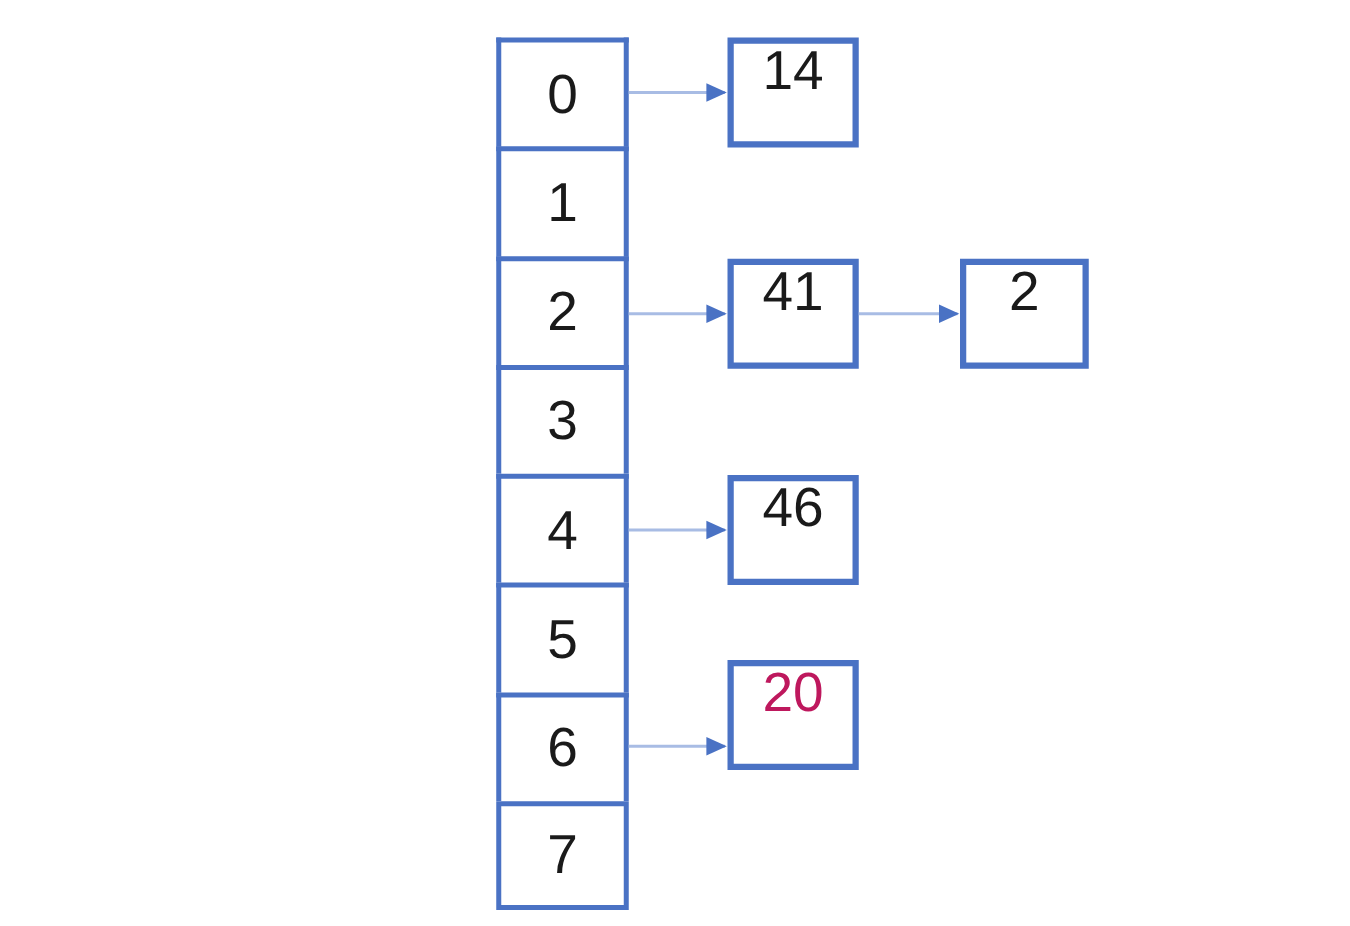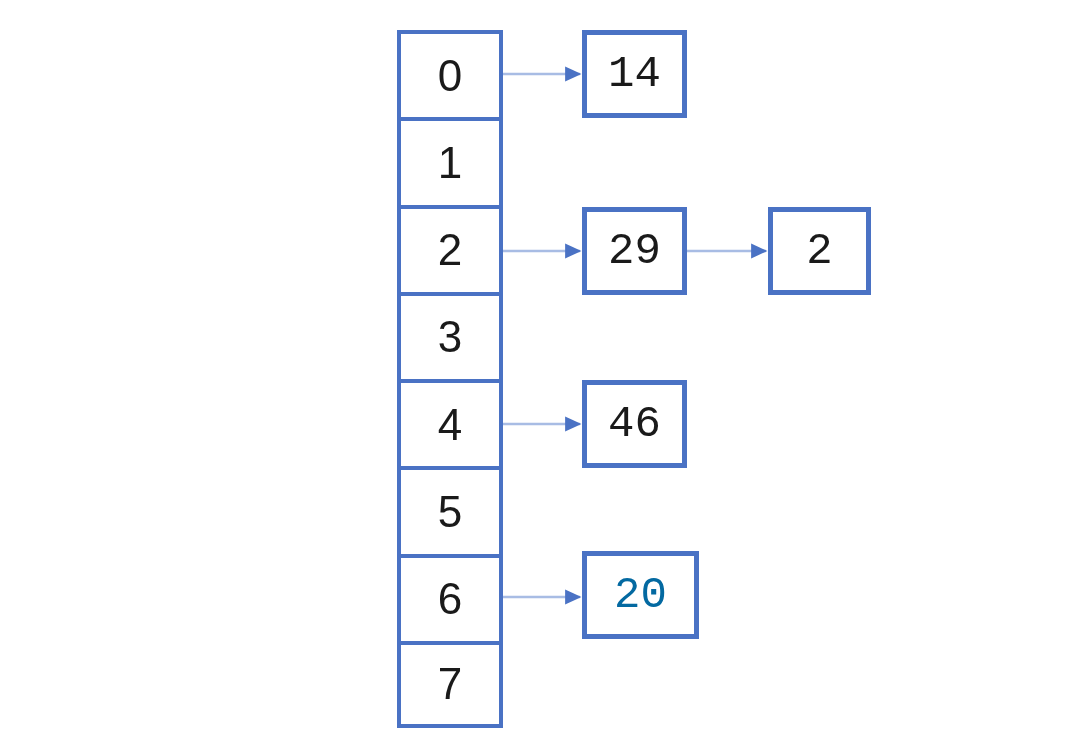--- a/index.html
+++ b/index.html
@@ -53,27 +53,25 @@
     border-bottom-width: 4px;
   }
 
   
   .node-box {
     position: absolute;
     box-sizing: border-box;
     border: 5px solid #4a72c4;
     background: #ffffff;
     display: flex;
-    align-items: center;
     justify-content: center;
     color: #1a1a1a;
     font-size: 44px;
     line-height: 1;
     font-weight: 400;
-    font-family: Liberation Mono, monospace;
   }
 
   
   #arrow-layer {
     position: absolute;
     left: 0;
     top: 0;
     width: 1080px;
     height: 741px;
     pointer-events: none;
@@ -109,31 +107,31 @@
     <div class="bucket-cell" style="border-color: rgb(74, 114, 196); color: rgb(26, 26, 26);">
       <span>7</span>
     </div>
   </div>
 
   <div class="node-box" id="node-0-0" style="left: 582px; top: 30px; width: 105px; height: 88px; border-color: rgb(74, 114, 196); color: rgb(26, 26, 26);">
     <span>14</span>
   </div>
 
   <div class="node-box" id="node-1-0" style="left: 582px; top: 207px; width: 105px; height: 88px; border-color: rgb(74, 114, 196); color: rgb(26, 26, 26);">
-    <span>29</span>
+    <span>41</span>
   </div>
   <div class="node-box" id="node-1-1" style="left: 768px; top: 207px; width: 103px; height: 88px; border-color: rgb(74, 114, 196); color: rgb(26, 26, 26);">
     <span>2</span>
   </div>
 
   <div class="node-box" id="node-2-0" style="left: 582px; top: 380px; width: 105px; height: 88px; border-color: rgb(74, 114, 196); color: rgb(26, 26, 26);">
     <span>46</span>
   </div>
 
-  <div class="node-box" id="node-3-0" style="left: 582px; top: 551px; width: 117px; height: 88px; border-color: rgb(74, 114, 196); color: #0369a1;">
+  <div class="node-box" id="node-3-0" style="left: 582px; top: 528px; width: 105px; height: 88px; border-color: rgb(74, 114, 196); color: #be185d;">
     <span>20</span>
   </div>
 
   <svg id="arrow-layer" viewBox="0 0 1080 741">
     <defs>
       <marker id="arrowhead" markerWidth="7" markerHeight="7" refX="6.2" refY="3.5" orient="auto" markerUnits="strokeWidth">
         <path d="M0,0.4 L6.8,3.5 L0,6.6 z" fill="#4a72c4"></path>
       </marker>
     </defs>
     <g id="arrow-group">

